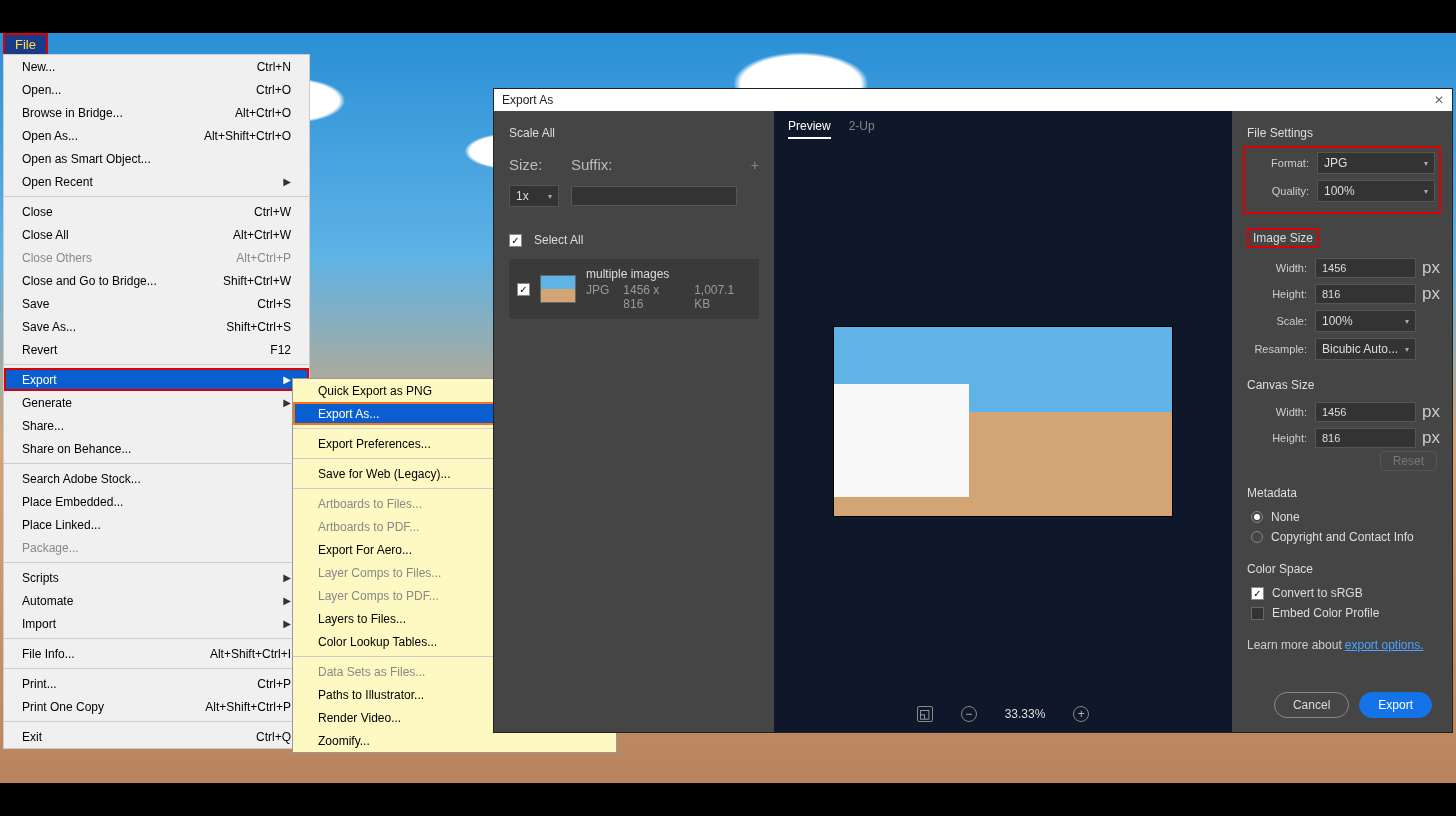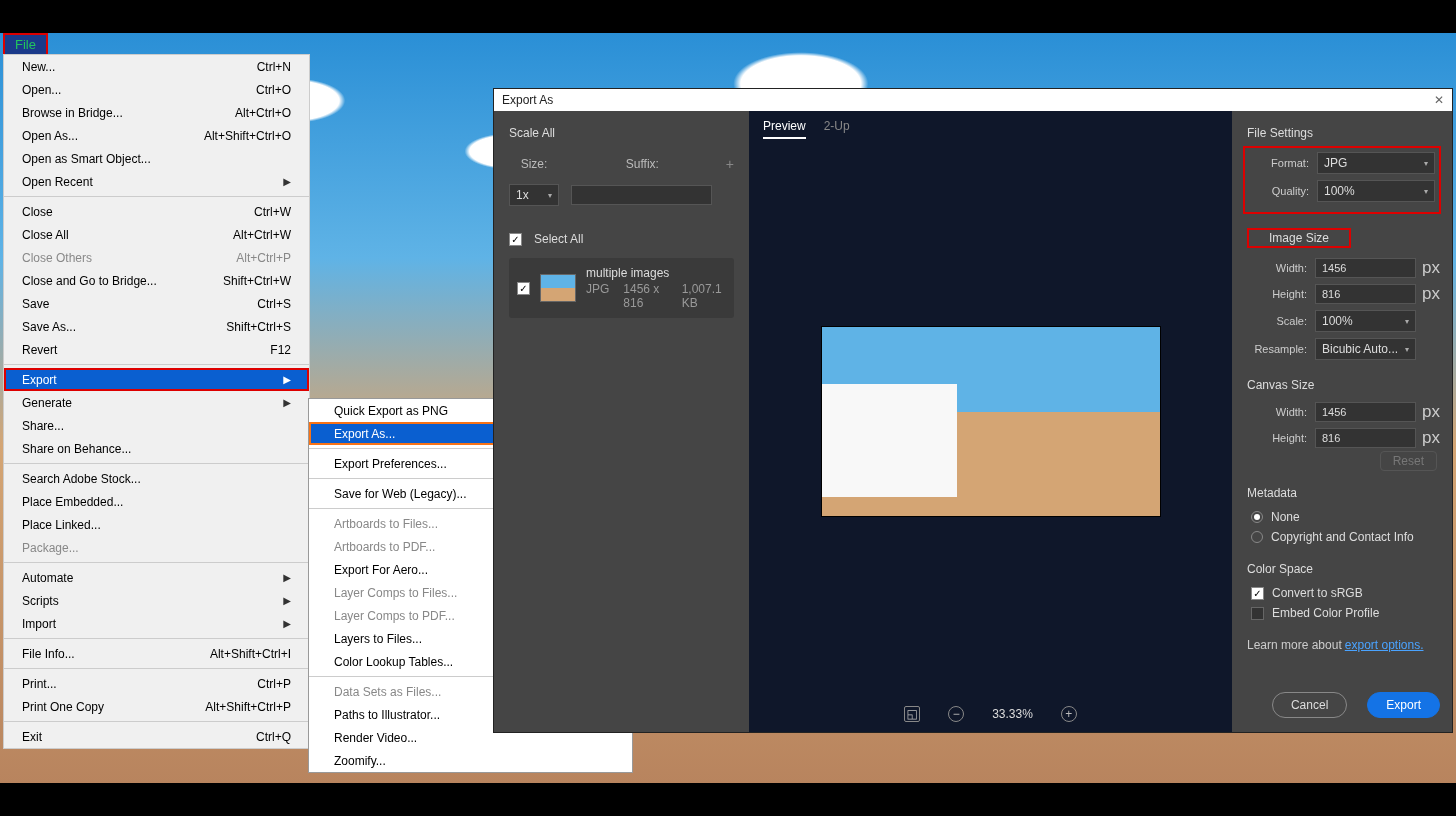--- a/index.html
+++ b/index.html
@@ -1,65 +1,65 @@
 <!DOCTYPE html>
 <html><head>
 <meta charset="utf-8">
 <style>
   * { margin: 0; padding: 0; box-sizing: border-box; font-family: "Segoe UI", Tahoma, sans-serif; font-size: 12px; }
   body { background: #000; width: 1456px; height: 816px; position: relative; overflow: hidden; color: #ddd; }
   .canvas-bg { position: absolute; top: 33px; left: 0; width: 1456px; height: 750px; background: linear-gradient(to bottom, #2a8fd6 0%, #5fb3e6 30%, #d4a574 55%, #b8845e 100%); }
   .canvas-bg::before { content: ""; position: absolute; top: 0; left: 0; right: 0; height: 45%; background: radial-gradient(ellipse 120px 50px at 20% 20%, #fff 40%, transparent 45%), radial-gradient(ellipse 150px 70px at 55% 15%, #fff 40%, transparent 45%), radial-gradient(ellipse 120px 60px at 80% 25%, #fff 40%, transparent 45%), radial-gradient(ellipse 100px 40px at 35% 35%, #fff 40%, transparent 45%); }
-  .file-btn { position: absolute; top: 33px; left: 3px; background: #1a3a8a; color: #22c55e; padding: 2px 10px; border: 2px solid #d00; font-size: 13px; }
+  .file-btn { position: absolute; top: 33px; left: 3px; background: #1a3a8a; color: #fde047; padding: 2px 10px; border: 2px solid #d00; font-size: 13px; }
   .menu { position: absolute; top: 54px; left: 3px; width: 307px; background: #f0f0f0; color: #000; border: 1px solid #ccc; font-size: 13px; }
   .menu-row { display: flex; justify-content: space-between; padding: 3px 18px; height: 23px; align-items: center; }
   .menu-row.disabled { color: #888; }
   .menu-row.highlighted { background: #0a5fd0; color: #fff; border: 2px solid #d00; padding: 1px 16px; }
   .menu-row.submenu::after { content: "▶"; font-size: 10px; color: #333; }
   .menu-row.highlighted.submenu::after { color: #fff; }
   .menu-sep { height: 1px; background: #ccc; margin: 3px 0; }
-  .submenu-pop { position: absolute; top: 378px; left: 308px; width: 325px; background: #ffffff; color: #000; border: 1px solid #999; font-size: 13px; margin-top: 20px; }
+  .submenu-pop { position: absolute; top: 378px; left: 292px; width: 325px; background: #fef9c3; color: #000; border: 1px solid #999; font-size: 13px; }
   .submenu-pop .menu-row { height: 23px; padding: 3px 25px; }
   .submenu-pop .menu-row.highlighted { background: #0a5fd0; color: #fff; border: 2px solid #f97316; padding: 1px 23px; }
   .dialog { position: absolute; top: 88px; left: 493px; width: 960px; height: 645px; background: #454545; border: 1px solid #222; display: flex; flex-direction: column; }
   .dialog-title { background: #fff; color: #222; padding: 4px 8px; font-size: 12px; display: flex; justify-content: space-between; }
   .dialog-body { display: flex; flex: 1; overflow: hidden; }
-  .left-panel { width: 255px; padding: 15px; color: #ddd; }
+  .left-panel { width: 280px; padding: 15px; color: #ddd; }
   .panel-h { font-size: 12px; margin-bottom: 16px; }
   .field-row { display: flex; gap: 12px; margin-bottom: 12px; font-size: 11px; align-items: center; }
-  .label { color: #bbb; font-size: 12px; text-align: center; }
+  .label { color: #bbb; font-size: 15px; }
   .select-box { background: #333; border: 1px solid #555; padding: 3px 6px; color: #ddd; display: inline-flex; justify-content: space-between; align-items: center; font-size: 11px; }
   .select-box .chev { font-size: 8px; color: #aaa; }
   .checkbox { width: 13px; height: 13px; background: #fff; border: 1px solid #888; display: inline-flex; align-items: center; justify-content: center; color: #000; font-size: 10px; flex-shrink: 0; }
   .item-row { display: flex; align-items: center; gap: 10px; background: #3a3a3a; padding: 8px; border-radius: 3px; margin-top: 10px; }
   .thumb { width: 36px; height: 28px; background: linear-gradient(to bottom, #5fb3e6 50%, #d4a574 50%); border: 1px solid #666; }
   .item-info { flex: 1; font-size: 11px; }
   .item-info .sub { color: #999; font-size: 10px; display: flex; gap: 14px; margin-top: 2px; }
   .preview-panel { flex: 1; background: #0f172a; display: flex; flex-direction: column; }
   .tabs { display: flex; gap: 18px; padding: 8px 14px; font-size: 11px; }
   .tab { color: #888; padding-bottom: 4px; }
   .tab.active { color: #fff; border-bottom: 2px solid #fff; }
   .preview-area { flex: 1; display: flex; align-items: center; justify-content: center; }
   .preview-img { width: 340px; height: 191px; background: linear-gradient(to bottom, #5fb3e6 45%, #d4a574 45%); border: 1px solid #000; position: relative; }
   .preview-img::before { content: ""; position: absolute; top: 30%; left: 0; width: 40%; height: 60%; background: #f8f8f8; }
   .preview-tools { display: flex; justify-content: center; align-items: center; gap: 28px; padding: 10px; font-size: 11px; }
   .tool-icon { width: 16px; height: 16px; border: 1px solid #888; border-radius: 50%; display: flex; align-items: center; justify-content: center; font-size: 12px; color: #bbb; }
   .right-panel { width: 220px; padding: 15px; color: #ddd; font-size: 11px; overflow-y: auto; }
   .section { margin-bottom: 18px; }
   .section-h { font-size: 12px; margin-bottom: 10px; color: #ddd; }
-  .section-h.boxed { border: 2px solid #d00; display: inline-block; padding: 1px 20px; }
+  .section-h.boxed { border: 2px solid #d00; display: inline-block; padding: 1px 4px; }
   .form-row { display: flex; align-items: center; margin-bottom: 6px; }
   .form-row .lbl { width: 60px; text-align: right; margin-right: 8px; font-size: 11px; color: #ccc; }
   .input-box { background: #333; border: 1px solid #555; padding: 3px 6px; color: #ddd; font-size: 11px; flex: 1; }
   .unit { margin-left: 6px; font-size: 17px; color: #ccc; width: 15px; }
   .red-frame { border: 2px solid #d00; padding: 4px; margin: -4px; }
   .radio { width: 12px; height: 12px; border: 1px solid #888; border-radius: 50%; display: inline-flex; align-items: center; justify-content: center; margin-right: 8px; flex-shrink: 0; }
   .radio.checked::after { content: ""; width: 6px; height: 6px; background: #fff; border-radius: 50%; }
   .link { color: #4aa3ff; text-decoration: underline; }
-  .dialog-footer { position: absolute; bottom: 14px; right: 12px; display: flex; gap: 20px; }
+  .dialog-footer { position: absolute; bottom: 14px; right: 20px; display: flex; gap: 10px; }
   .btn { padding: 5px 18px; border-radius: 14px; font-size: 12px; border: 1px solid #888; background: transparent; color: #ddd; }
   .btn.primary { background: #1473e6; border-color: #1473e6; color: #fff; }
   .plus-right { color: #888; font-size: 14px; }
 </style>
 </head>
 <body>
 
 <div class="canvas-bg"></div>
 
 <div class="file-btn">File</div>
@@ -137,24 +137,24 @@
       <span>Place Embedded...</span>
     </div>
     <div class="menu-row">
       <span>Place Linked...</span>
     </div>
     <div class="menu-row disabled">
       <span>Package...</span>
     </div>
     <div class="menu-sep"></div>
     <div class="menu-row submenu">
+      <span>Scripts</span>
+    </div>
+    <div class="menu-row submenu">
       <span>Automate</span>
-    </div>
-    <div class="menu-row submenu">
-      <span>Scripts</span>
     </div>
     <div class="menu-row submenu">
       <span>Import</span>
     </div>
     <div class="menu-sep"></div>
     <div class="menu-row">
       <span>File Info...</span>
       <span>Alt+Shift+Ctrl+I</span>
     </div>
     <div class="menu-sep"></div>

